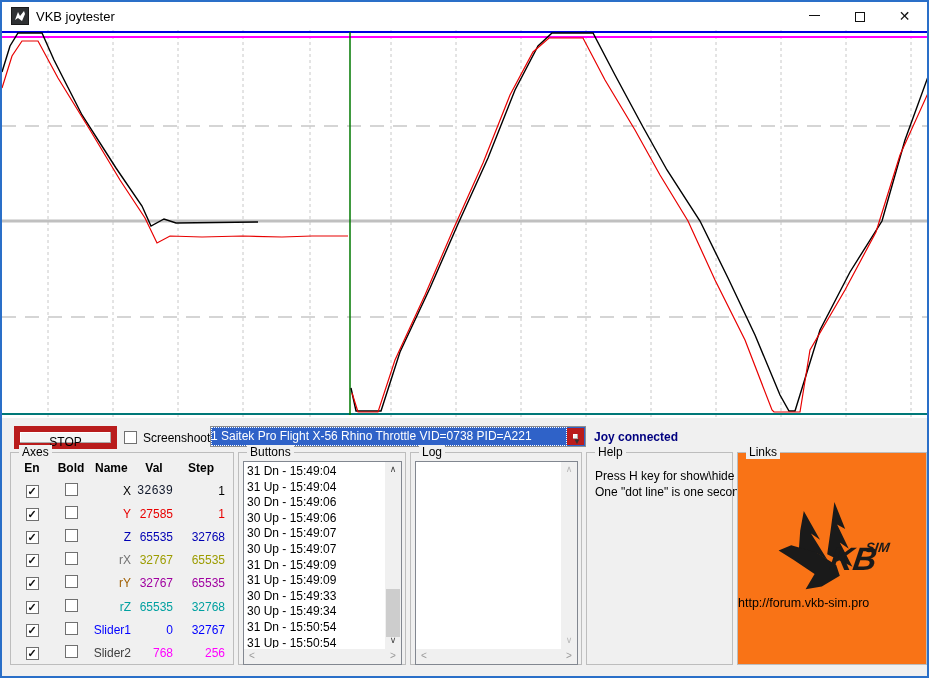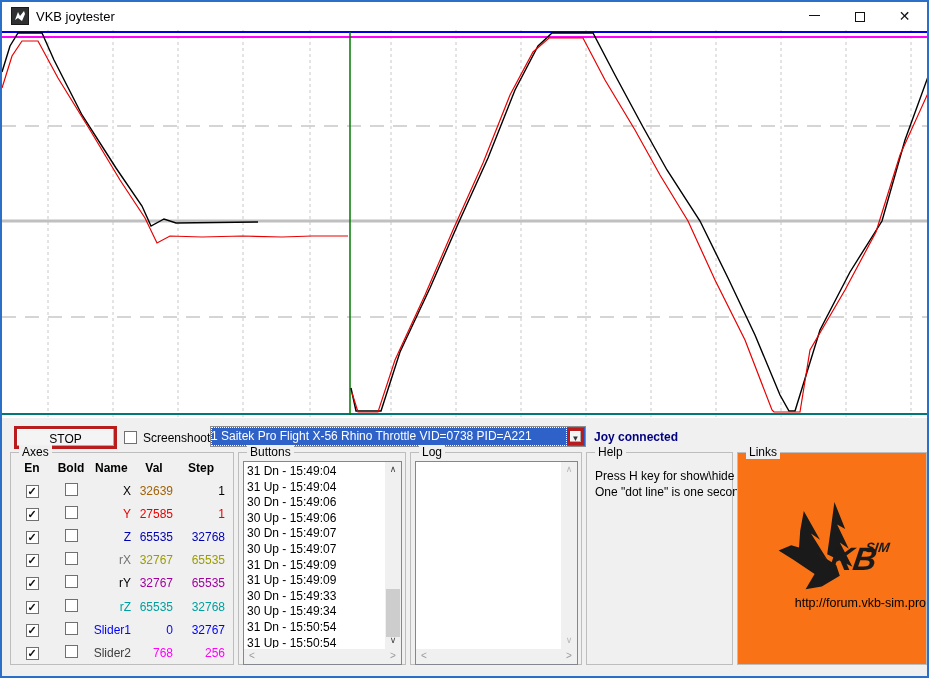--- a/index.html
+++ b/index.html
@@ -15,21 +15,21 @@
   #title-text { position:absolute; left:34px; top:7px; font-size:13px; }
   .winbtn { position:absolute; top:0; width:45px; height:28px; text-align:center; line-height:28px; color:#111; }
   #btn-min { right:90px; } #btn-max { right:45px; } #btn-close { right:0; font-size:14px; }
   #btn-min .glyph { display:inline-block; width:11px; border-bottom:1px solid #111; vertical-align:middle; margin-top:-2px;}
   #btn-max .glyph { display:inline-block; width:10px; height:10px; border:1px solid #111; vertical-align:middle; }
   
   #chart-wrap { position:absolute; left:0px; top:28px; width:925px; height:388px; background:#fff; }
   
   #lower { position:absolute; left:0; top:416px; width:925px; height:258px; background:#f0f0f0; }
   .btn3d {
-    position:absolute; background:#f4f4f4; border:3px solid #b91c1c;
+    position:absolute; background:#f4f4f4; border:6px solid #b91c1c;
     box-shadow: inset -1px -1px 0 #ababab, inset 1px 1px 0 #ffffff;
     font-size:12px; text-align:center;
   }
   #stop-btn { left:12px; top:8px; width:103px; height:23px; line-height:21px; }
   .cb { display:inline-block; width:13px; height:13px; background:#fff; border:1px solid #707070;
         font-size:11px; line-height:11px; text-align:center; font-weight:bold; color:#111; }
   #shot-cb { position:absolute; left:122px; top:13px; }
   #shot-label { position:absolute; left:141px; top:13px; }
   #device-select { position:absolute; left:208px; top:8px; width:376px; height:21px;
         background:#2f62c8; border:1px solid #8d8d8d; color:#fff; line-height:19px; 
@@ -64,21 +64,21 @@
   .sb-arrow.dis { color:#b8b8b8; }
   .vsb .up { top:0; } .vsb .dn { bottom:0; }
   .hsb .lf { left:0; } .hsb .rt { right:0; }
   .hsb .sb-arrow { line-height:14px; font-size:10px; color:#9a9a9a; }
   .vsb .thumb { position:absolute; left:1px; width:14px; background:#cdcdcd; }
   #buttons-thumb { top:127px; height:48px; }
   
   #help-lines { position:absolute; left:8px; top:16px; line-height:15px; }
   
   #logo { position:absolute; left:28px; top:48px; }
-  #links-url { position:absolute; left:0; top:143px; width:100%; text-align:right; font-size:12.5px; }
+  #links-url { position:absolute; left:0; top:143px; width:100%; text-align:left; font-size:12.5px; }
 </style>
 </head>
 <body>
 
 <div id="win">
 
   <div id="titlebar">
     <div id="app-icon">
       <svg width="16" height="16" viewBox="0 0 16 16">
           <path d="M3,12 L6,4 L8,8 L12,3 L13,6 L10,13 L6,10 Z" fill="#fff"></path>
@@ -141,21 +141,21 @@
         <span class="hc">Bold</span>
         <span class="hl">Name</span>
         <span class="hc">Val</span>
         <span class="hc">Step</span>
       </div>
       <div id="axes-rows">
           <div class="ax-row">
             <span class="cbwrap"><span class="cb">✓</span></span>
             <span class="cbwrap"><span class="cb"></span></span>
             <span class="vr" style="color: rgb(0, 0, 0);">X</span>
-            <span class="vr" style="color: #a16207;">32639</span>
+            <span class="vr" style="color: #0f172a; font-family: Liberation Mono, monospace;">32639</span>
             <span class="vr" style="color: rgb(0, 0, 0);">1</span>
           </div>
           <div class="ax-row">
             <span class="cbwrap"><span class="cb">✓</span></span>
             <span class="cbwrap"><span class="cb"></span></span>
             <span class="vr" style="color: rgb(232, 0, 0);">Y</span>
             <span class="vr" style="color: rgb(232, 0, 0);">27585</span>
             <span class="vr" style="color: rgb(232, 0, 0);">1</span>
           </div>
           <div class="ax-row">
@@ -168,21 +168,21 @@
           <div class="ax-row">
             <span class="cbwrap"><span class="cb">✓</span></span>
             <span class="cbwrap"><span class="cb"></span></span>
             <span class="vr" style="color: #737373;">rX</span>
             <span class="vr" style="color: rgb(156, 156, 0);">32767</span>
             <span class="vr" style="color: rgb(156, 156, 0);">65535</span>
           </div>
           <div class="ax-row">
             <span class="cbwrap"><span class="cb">✓</span></span>
             <span class="cbwrap"><span class="cb"></span></span>
-            <span class="vr" style="color: #000000;">rY</span>
+            <span class="vr" style="color: #a16207;">rY</span>
             <span class="vr" style="color: rgb(160, 0, 160);">32767</span>
             <span class="vr" style="color: rgb(160, 0, 160);">65535</span>
           </div>
           <div class="ax-row">
             <span class="cbwrap"><span class="cb">✓</span></span>
             <span class="cbwrap"><span class="cb"></span></span>
             <span class="vr" style="color: rgb(0, 160, 160);">rZ</span>
             <span class="vr" style="color: rgb(0, 160, 160);">65535</span>
             <span class="vr" style="color: rgb(0, 160, 160);">32768</span>
           </div>

